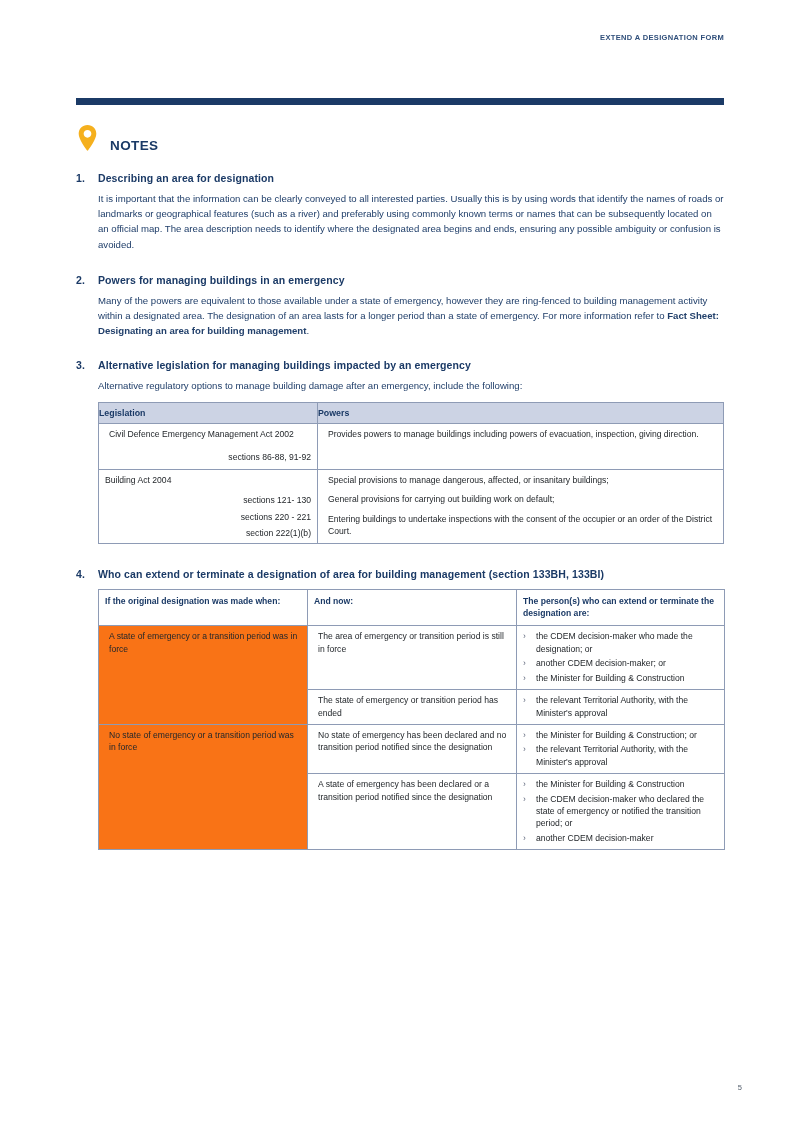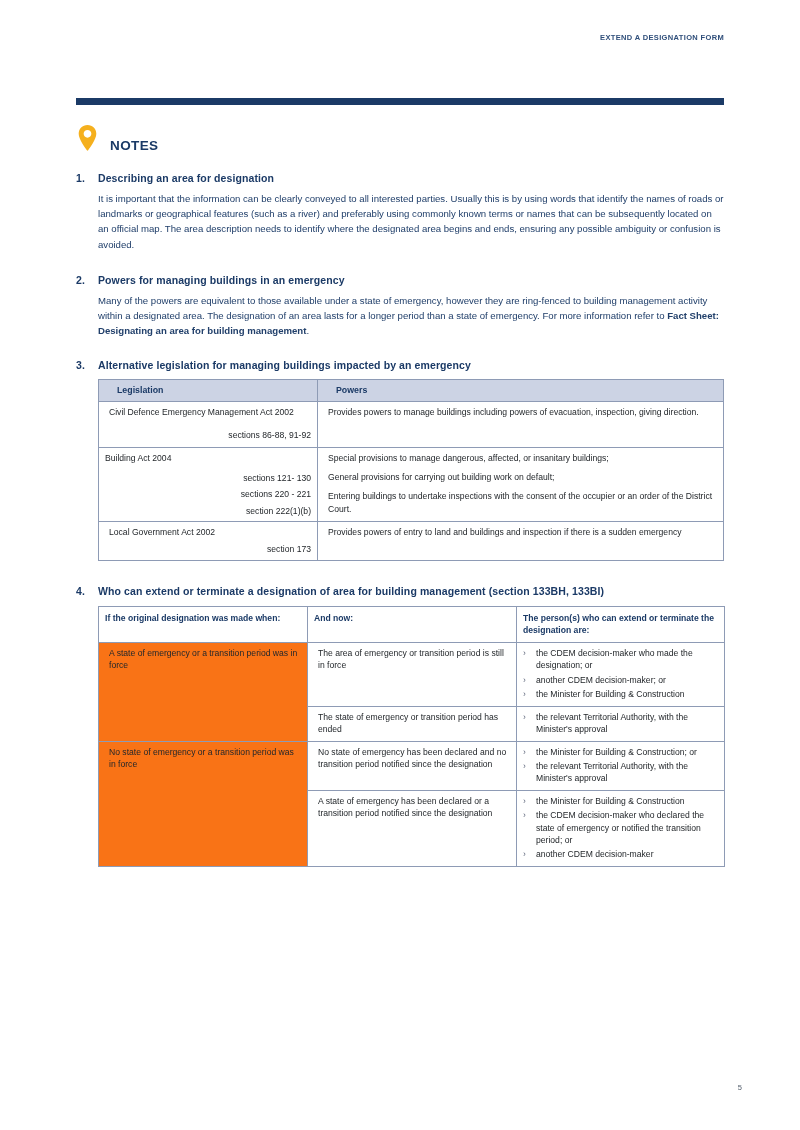--- a/index.html
+++ b/index.html
@@ -123,21 +123,21 @@
     text-align: left;
     font-weight: normal;
   }
 
   
   .tbl-legislation th {
     background: #ccd3e4;
     color: #1b3a66;
     font-weight: bold;
     font-size: 8.8px;
-    padding: 4px 6px 4px 18px;
+    padding: 4px 6px 4px 0;
   }
   .tbl-legislation .col-leg { width: 219px; }
   .tbl-legislation .act-name { display: block; }
   .tbl-legislation .sec-ref {
     display: block;
     text-align: right;
     margin-top: 11px;
   }
   .tbl-legislation .sec-ref.tight { margin-top: 4px; }
   .tbl-legislation .pow-line { display: block; margin-bottom: 7px; }
@@ -237,20 +237,23 @@
         <p><span>Many of the powers are equivalent to those available under a state of emergency, however they are ring-fenced to building management activity within a designated area. The designation of an area lasts for a longer period than a state of emergency. For more information refer to </span><strong>Fact Sheet: Designating an area for building management</strong><span>.</span></p>
       </div>
     </div>
 
     <div class="gap-2"></div>
 
     <div class="section">
       <div class="sec-head">
         <span class="sec-num">3.</span>
         <span class="sec-title">Alternative legislation for managing buildings impacted by an emergency</span>
+      </div>
+      <div class="sec-body">
+        <p>Alternative regulatory options to manage building damage after an emergency, include the following:</p>
       </div>
 
       <table class="tbl-legislation">
         <colgroup>
           <col class="col-leg">
           <col>
         </colgroup>
         <thead>
           <tr>
             <th>Legislation</th>
@@ -277,29 +280,20 @@
                 <span class="sec-ref tight">sections 220 - 221</span>
                 <span class="sec-ref tight">section 222(1)(b)</span>
               </div>
             </td>
             <td>
               <span class="pow-line">Special provisions to manage dangerous, affected, or insanitary buildings;</span>
               <span class="pow-line">General provisions for carrying out building work on default;</span>
               <span class="pow-line">Entering buildings to undertake inspections with the consent of the occupier or an order of the District Court.</span>
             </td>
           </tr>
-          <tr>
-            <td>
-              <span class="act-name">Local Government Act 2002</span>
-              <span class="sec-ref tight">section 173</span>
-            </td>
-            <td>
-              <span class="pow-line">Provides powers of entry to land and buildings and inspection if there is a sudden emergency</span>
-            </td>
-          </tr>
         </tbody>
       </table>
     </div>
 
     <div class="gap-3"></div>
 
     <div class="section">
       <div class="sec-head">
         <span class="sec-num">4.</span>
         <span class="sec-title">Who can extend or terminate a designation of area for building management (section 133BH, 133BI)</span>

